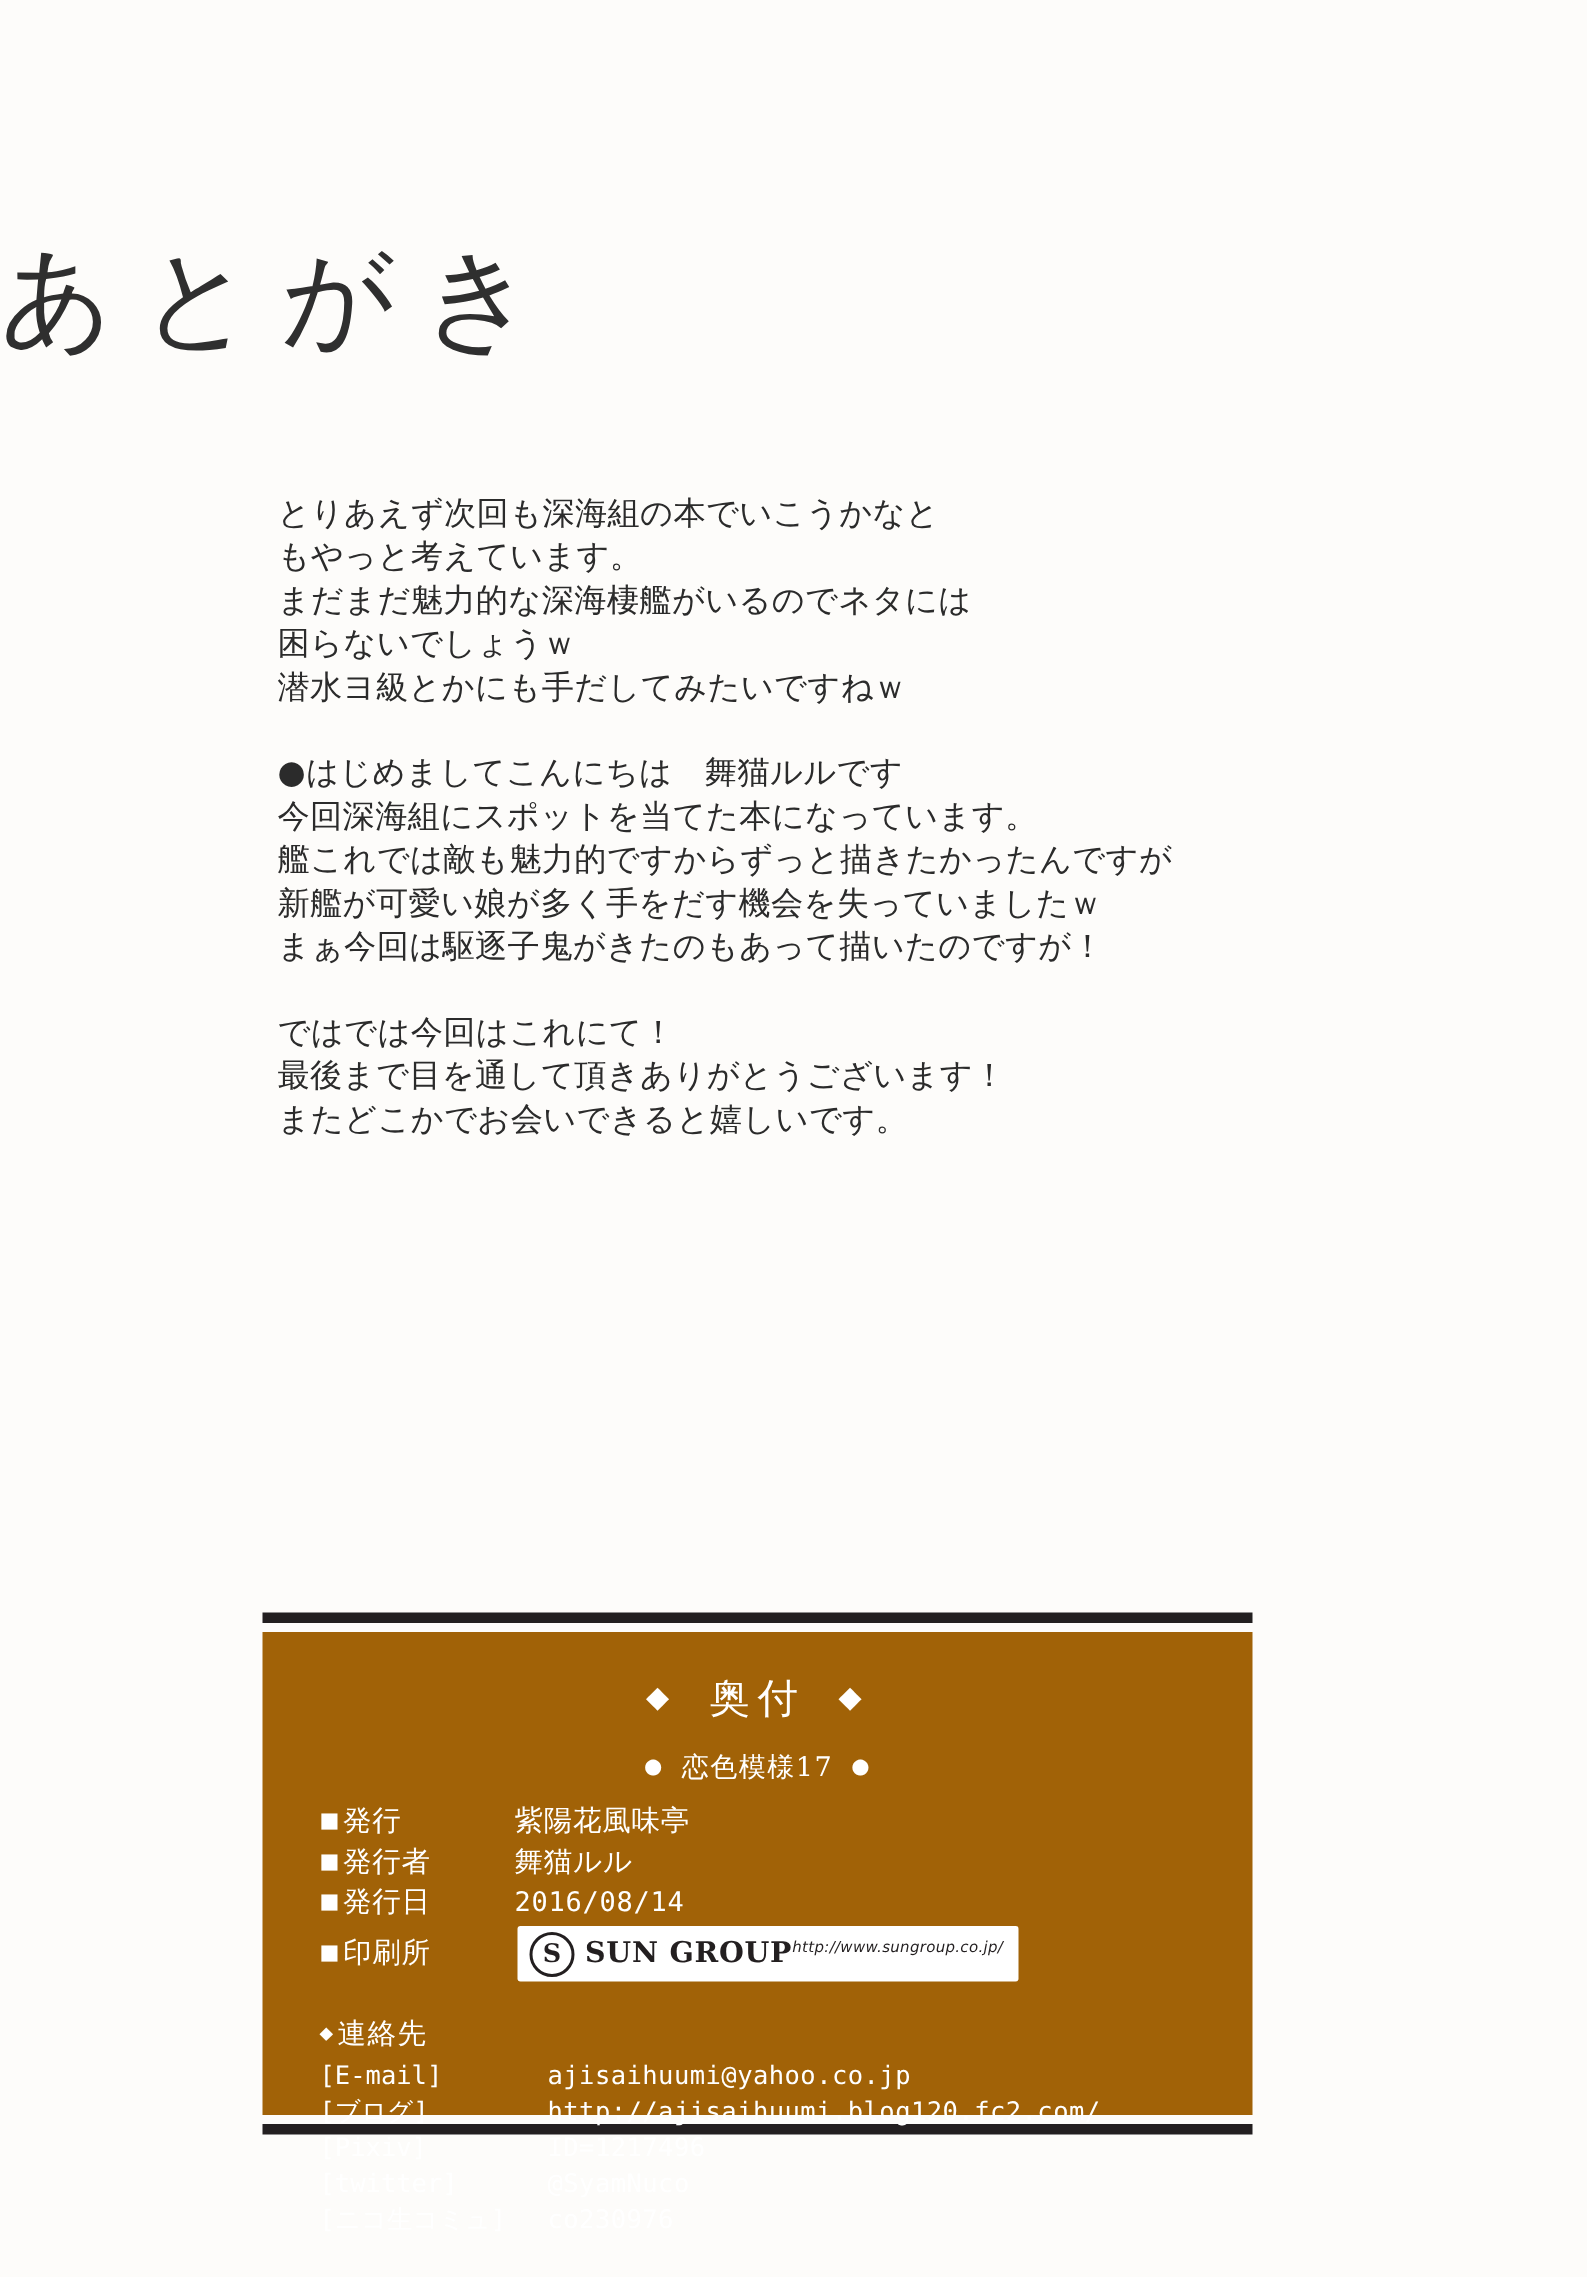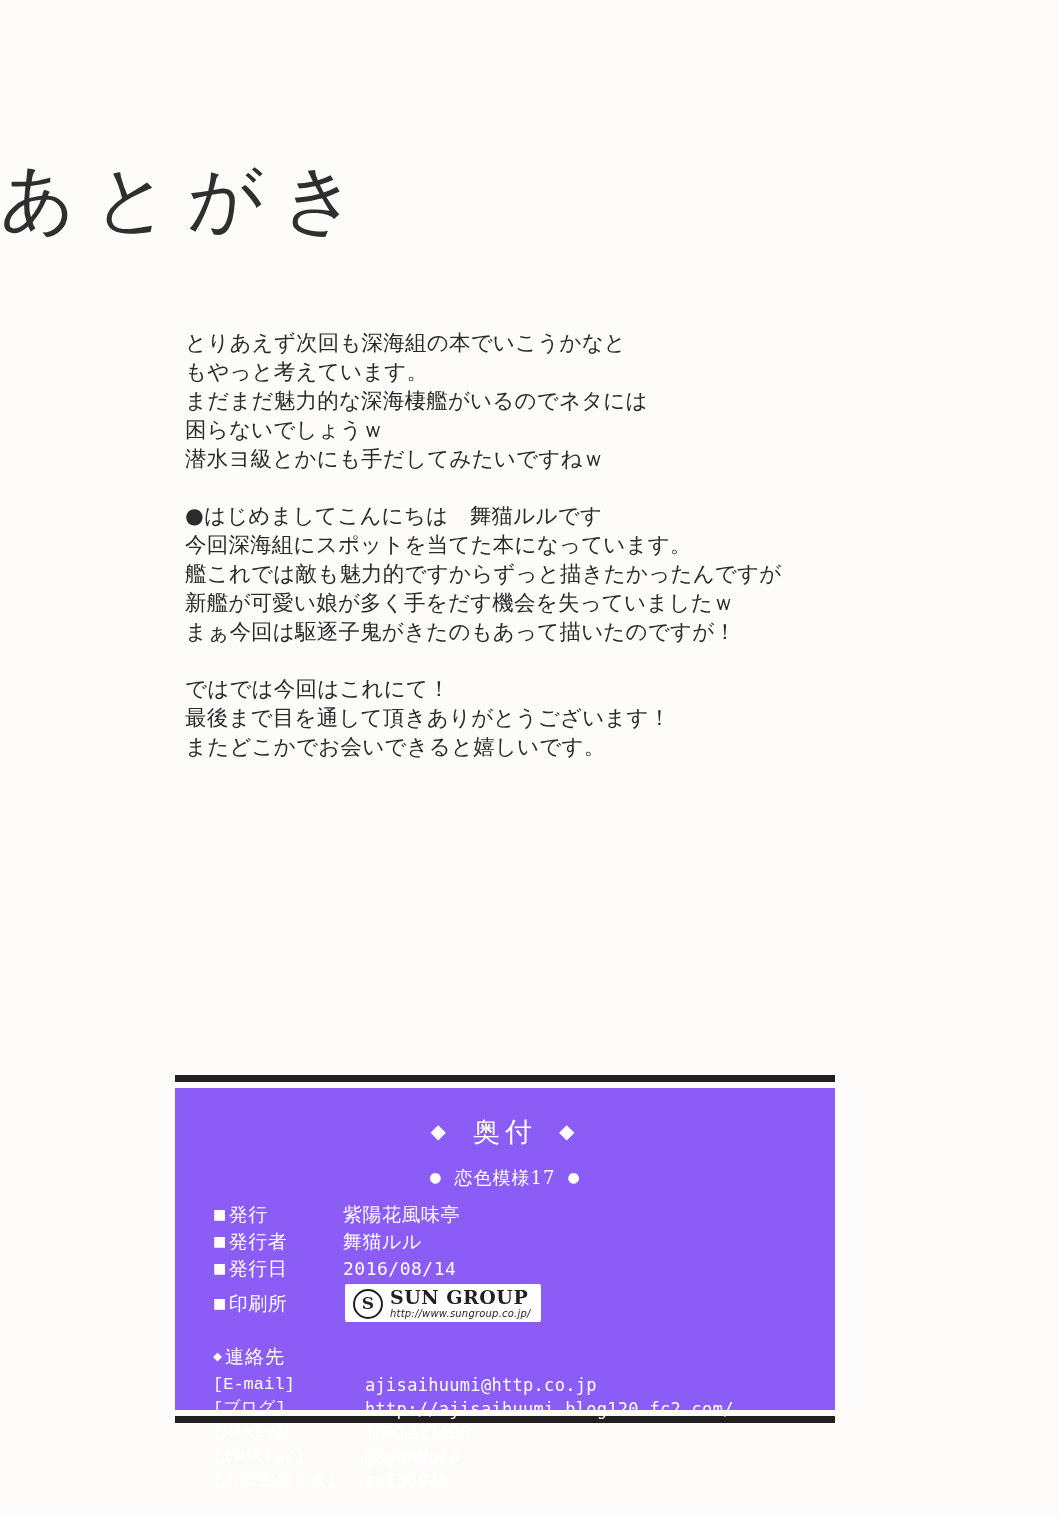--- a/index.html
+++ b/index.html
@@ -65,21 +65,21 @@
     height: 7px;
     background: #231f20;
     margin-bottom: 6px;
   }
   .rule-bottom {
     height: 7px;
     background: #231f20;
     margin-top: 6px;
   }
   .colophon {
-    background: #8b5cf6;
+    background: #a16207;
     color: #ffffff;
     padding: 26px 0 22px 0;
     position: relative;
     height: 322px;
     box-sizing: border-box;
   }
   .colophon-title {
     text-align: center;
     font-family: "DejaVu Serif", "Liberation Serif", serif;
     font-size: 27px;
@@ -156,21 +156,20 @@
     align-items: center;
     justify-content: center;
     font-family: "DejaVu Serif", "Liberation Serif", serif;
     font-size: 17px;
     font-weight: bold;
     margin-right: 7px;
     line-height: 1;
   }
   .logo-texts {
     display: flex;
-    flex-direction: column;
     line-height: 1.05;
   }
   .logo-name {
     font-family: "DejaVu Serif", "Liberation Serif", serif;
     font-weight: bold;
     font-size: 19px;
     letter-spacing: 0.5px;
   }
   .logo-url {
     font-family: "DejaVu Sans", "Liberation Sans", sans-serif;
@@ -199,21 +198,20 @@
     font-family: "DejaVu Sans Mono", "Liberation Mono", monospace;
     font-size: 17px;
     line-height: 24px;
   }
   .contact-row {
     display: flex;
   }
   .contact-key {
     width: 152px;
     flex: 0 0 152px;
-    font-family: Liberation Mono, monospace;
   }
   .contact-val {
     letter-spacing: 0.3px;
   }
 </style>
 </head>
 <body>
 
 <div class="page">
 
@@ -278,21 +276,21 @@
 
       </div>
 
       <div class="contact-head">
         <span class="dia">◆</span><span>連絡先</span>
       </div>
 
       <div class="contact-list">
         <div class="contact-row">
           <span class="contact-key">[E-mail]</span>
-          <span class="contact-val">ajisaihuumi@http.co.jp</span>
+          <span class="contact-val">ajisaihuumi@yahoo.co.jp</span>
         </div>
         <div class="contact-row">
           <span class="contact-key">[ブログ]</span>
           <span class="contact-val">http://ajisaihuumi.blog120.fc2.com/</span>
         </div>
         <div class="contact-row">
           <span class="contact-key">[Pixiv]</span>
           <span class="contact-val">ID=1217496</span>
         </div>
         <div class="contact-row">

